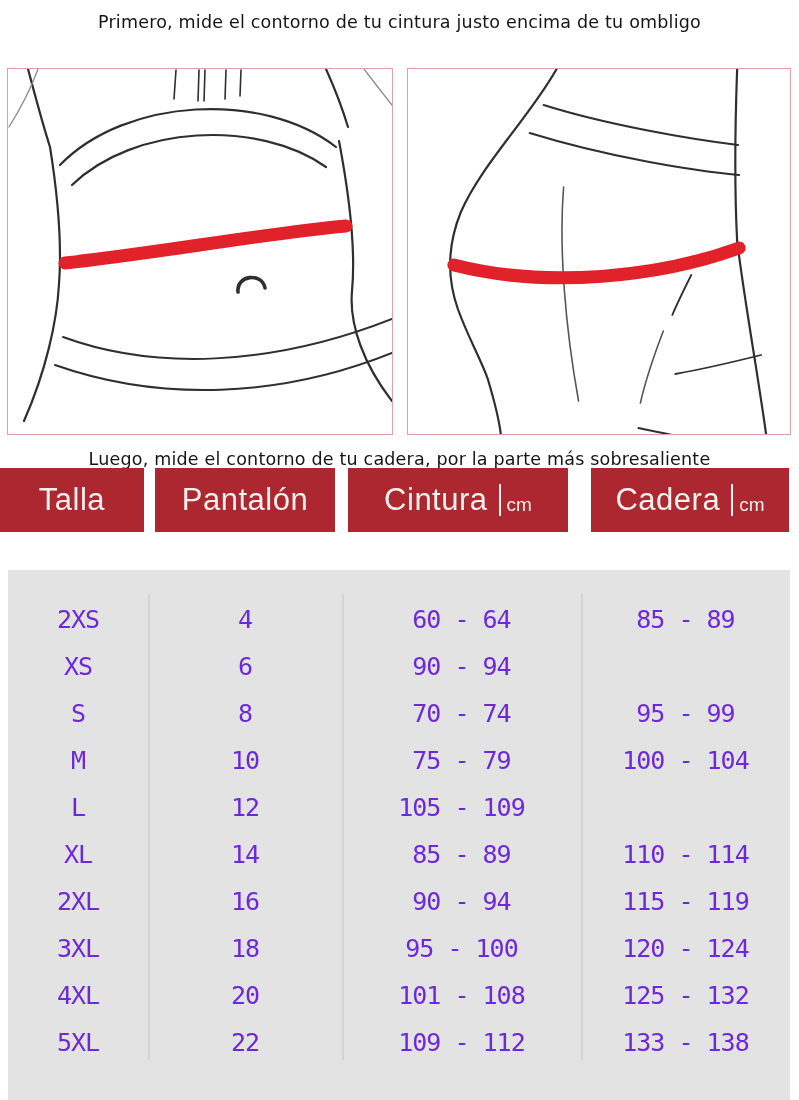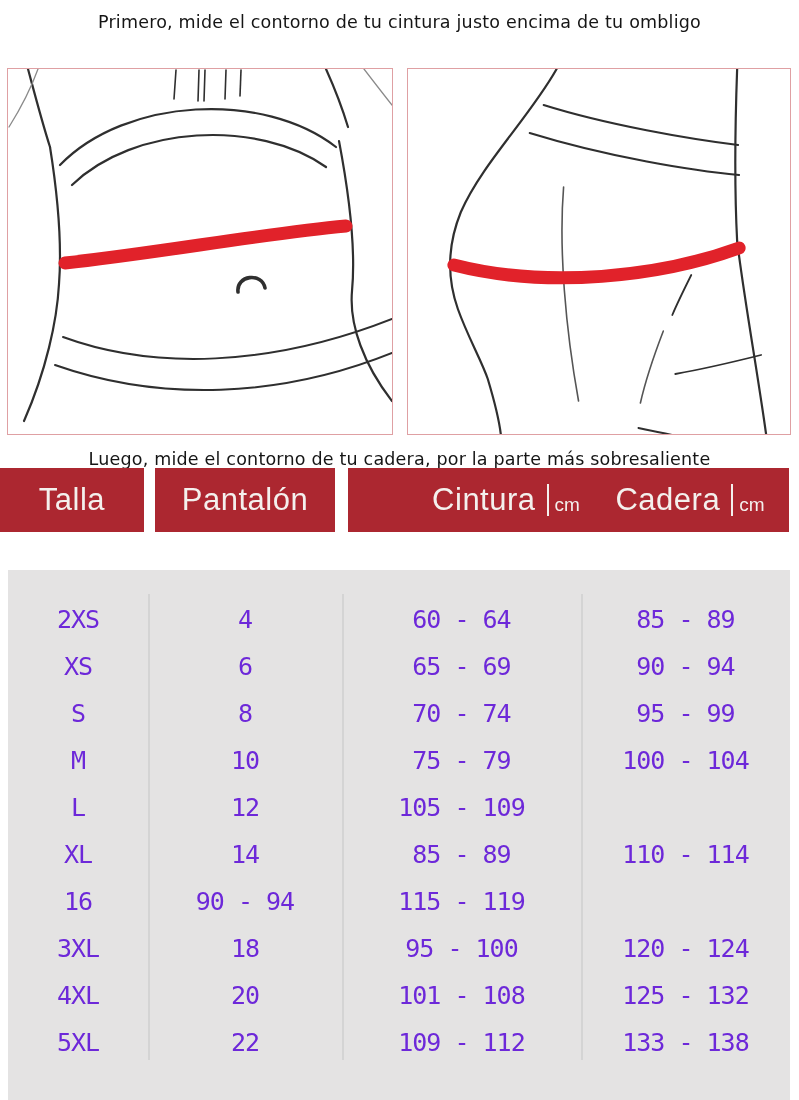--- a/index.html
+++ b/index.html
@@ -14,21 +14,21 @@
   .illus{position:absolute;top:68px;height:365px;border:1px solid #dfa0a3;background:#ffffff;}
   #illus-waist{left:7px;width:384px;}
   #illus-hip{left:407px;width:382px;}
   .illus svg{display:block;width:100%;height:100%;}
 
   .hdr{position:absolute;top:468px;height:64px;background:#ac2730;color:#f4f0ed;
        display:flex;align-items:center;justify-content:center;
        font-family:"Liberation Sans",sans-serif;font-size:31px;font-weight:400;letter-spacing:.5px;}
   #hdr-talla{left:0;width:144px;}
   #hdr-pantalon{left:155px;width:180px;}
-  #hdr-cintura{left:348px;width:220px;padding-left:48px;}
+  #hdr-cintura{left:348px;width:220px;}
   #hdr-cadera{left:591px;width:198px;}
   .ubar{width:2px;height:32px;background:#f4f0ed;margin:0 6px 0 11px;}
   .unit{font-size:19px;position:relative;top:5px;letter-spacing:0;}
 
   .tbody{position:absolute;left:8px;top:570px;width:782px;height:530px;background:#e4e3e3;
          padding-top:26px;box-sizing:border-box;}
   .vdiv{position:absolute;top:24px;width:2px;height:466px;background:#d4d4d4;}
   #vdiv1{left:140px;} #vdiv2{left:334px;} #vdiv3{left:573px;}
   .trow{display:grid;grid-template-columns:140px 194px 239px 1fr;height:47px;align-items:center;}
   .cell{text-align:center;font-family:"DejaVu Sans Mono",monospace;font-size:25px;
@@ -108,21 +108,20 @@
 
     <div class="trow">
       <span class="cell">2XS</span>
       <span class="cell">4</span>
       <span class="cell">60 - 64</span>
       <span class="cell">85 - 89</span>
     </div>
     <div class="trow">
       <span class="cell">XS</span>
       <span class="cell">6</span>
-      <span class="cell">65 - 69</span>
       <span class="cell">90 - 94</span>
     </div>
     <div class="trow">
       <span class="cell">S</span>
       <span class="cell">8</span>
       <span class="cell">70 - 74</span>
       <span class="cell">95 - 99</span>
     </div>
     <div class="trow">
       <span class="cell">M</span>
@@ -135,20 +134,21 @@
       <span class="cell">12</span>
       <span class="cell">105 - 109</span>
     </div>
     <div class="trow">
       <span class="cell">XL</span>
       <span class="cell">14</span>
       <span class="cell">85 - 89</span>
       <span class="cell">110 - 114</span>
     </div>
     <div class="trow">
+      <span class="cell">2XL</span>
       <span class="cell">16</span>
       <span class="cell">90 - 94</span>
       <span class="cell">115 - 119</span>
     </div>
     <div class="trow">
       <span class="cell">3XL</span>
       <span class="cell">18</span>
       <span class="cell">95 - 100</span>
       <span class="cell">120 - 124</span>
     </div>

